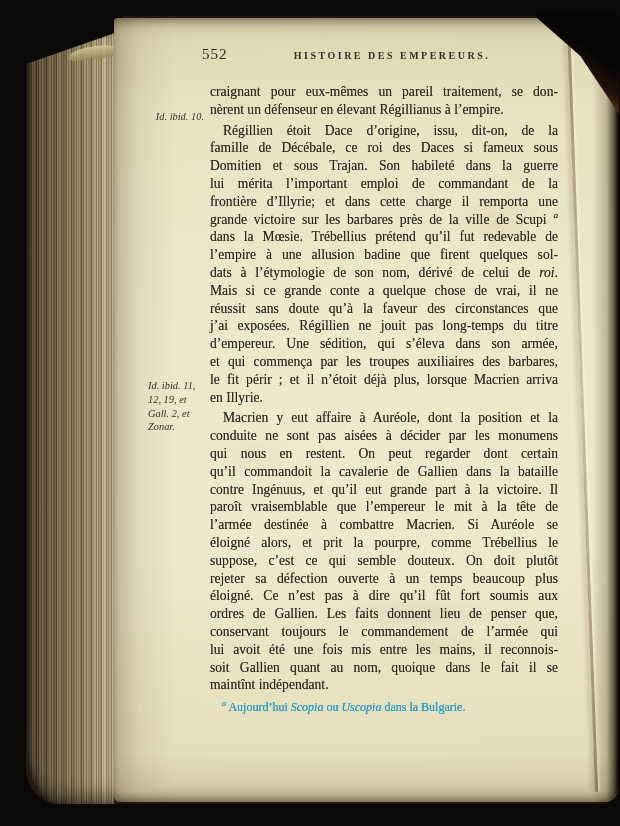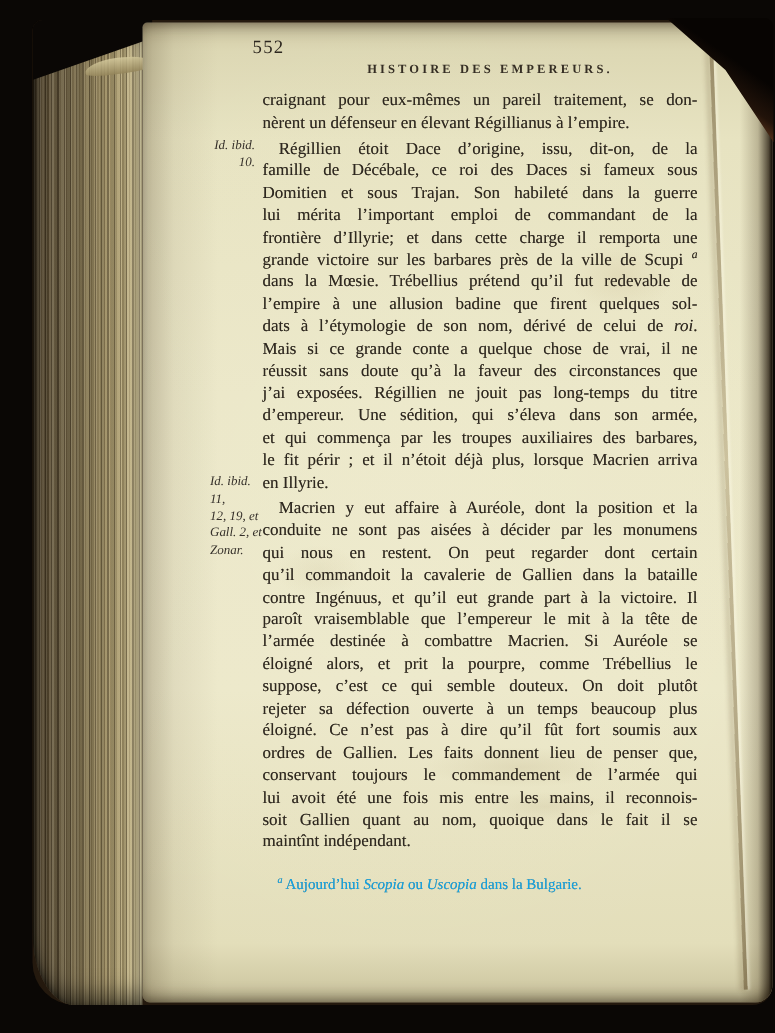--- a/index.html
+++ b/index.html
@@ -39,32 +39,32 @@
     background:linear-gradient(180deg,rgba(95,75,40,.55),rgba(130,105,60,.30) 45%,rgba(95,75,40,.55));
     box-shadow:2px 0 2px rgba(255,252,235,.45),-3px 0 4px rgba(85,65,32,.28);}
   .gutter{position:absolute;top:0;bottom:0;right:0;width:26px;
     background:linear-gradient(90deg,rgba(60,44,20,0),rgba(60,44,20,.25) 55%,rgba(30,20,8,.7) 88%,#120b05 100%);
     border-radius:0 8px 14px 0;}
   .spine-top{position:absolute;top:-2px;right:-1px;width:92px;height:100px;
     background:linear-gradient(215deg,#070402 34%,#22130a 52%,#4d2c17 60%,rgba(70,40,20,.25) 68%,rgba(70,40,20,0) 76%);
     clip-path:polygon(6% 0,100% 0,100% 100%,58% 42%);border-top-right-radius:8px;}
   
   .text-layer{position:absolute;inset:0;color:#2e2820;}
-  .folio{position:absolute;left:202px;top:30px;font-size:15px;letter-spacing:1px;}
+  .folio{position:absolute;left:202px;top:46px;font-size:15px;letter-spacing:1px;}
   .running-head{position:absolute;left:256px;top:50px;width:272px;text-align:center;
     font-size:10px;font-weight:bold;letter-spacing:2.5px;color:#352e24;}
   .margin-note{position:absolute;font-style:italic;font-size:10.4px;color:#35302a;}
   .mn-0{left:140px;top:110px;width:64px;text-align:right;}
   .mn-1{left:148px;top:379px;width:62px;text-align:left;}
-  .mn-line{line-height:13.8px;margin-left:20px;}
+  .mn-line{line-height:13.8px;}
   .body-text{position:absolute;left:210px;top:71px;width:348px;
     font-size:13.6px;line-height:17.8px;color:#2e2820;
     text-shadow:0 0 .5px rgba(46,36,22,.55);}
   .para{margin-top:3px;}
-  .para:first-child{margin-top:0;}
+  .para:first-child{margin-top:12px;}
   .bl{text-align:justify;text-align-last:justify;}
   .bl.end{text-align-last:left;}
   .bl.first{text-indent:13px;}
   sup{font-size:68%;line-height:0;vertical-align:super;}
   .footnote{position:absolute;left:222px;top:700px;width:336px;
     font-size:12px;line-height:15px;color:#0ea5e9;text-shadow:0 0 .5px rgba(46,36,22,.5);}
 </style>
 </head>
 <body>
 

